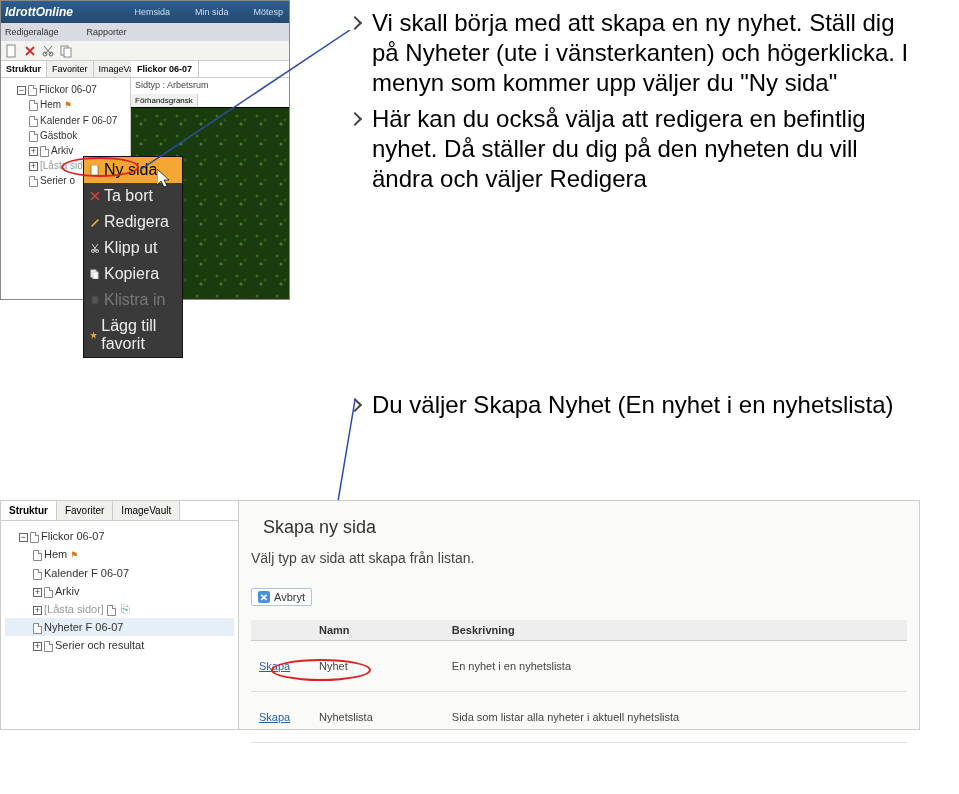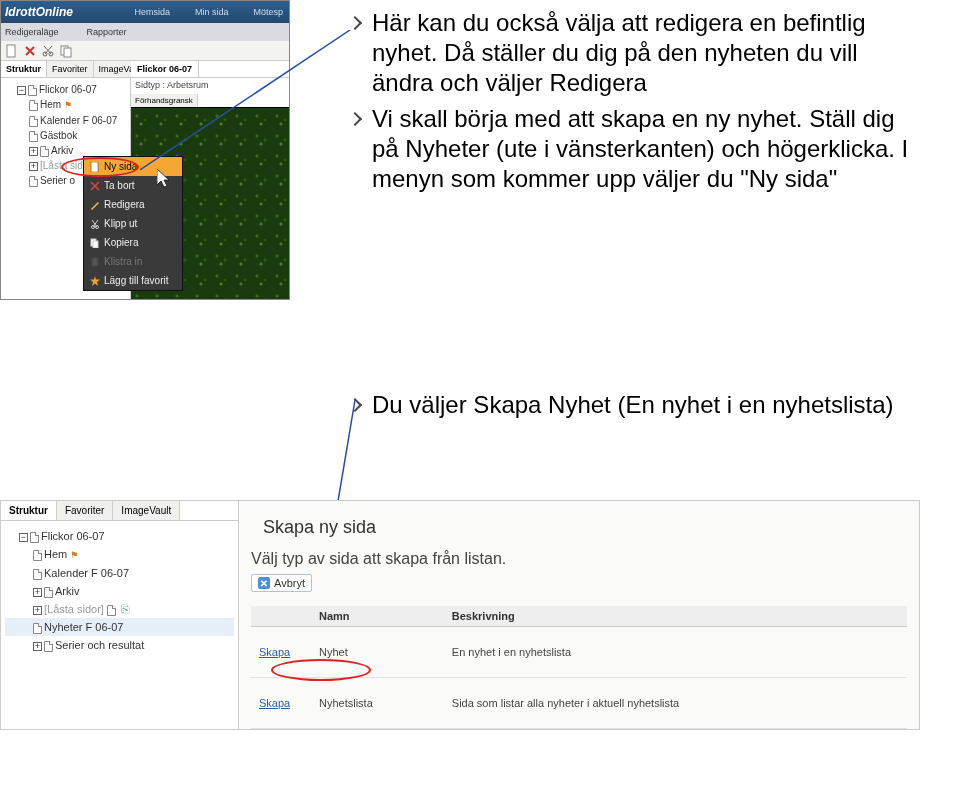--- a/index.html
+++ b/index.html
@@ -22,21 +22,21 @@
   .s1-tree-item { padding-left: 14px; color: #333; position: relative; }
   .s1-tree-item.lv2 { padding-left: 26px; }
   .s1-right { flex: 1; background: #fff; display: flex; flex-direction: column; }
   .s1-right-tabs { display: flex; font-size: 9px; border-bottom: 1px solid #ccc; }
   .s1-right-tab { padding: 3px 6px; background: #f0f0ed; border-right: 1px solid #ccc; }
   .s1-right-tab.active { background: #fff; font-weight: bold; }
   .s1-sidtyp { font-size: 9px; padding: 2px 4px; color: #444; }
   .s1-prev-tabs { display: flex; font-size: 8px; border-bottom: 1px solid #000000; margin-top: 2px; }
   .s1-prev-tab { padding: 2px 4px; background: #f0f0ed; border-right: 1px solid #ccc; }
   .s1-content { flex: 1; background: #1a3b0e; background-image: radial-gradient(circle at 30% 40%, #3a6b1e 1px, transparent 2px), radial-gradient(circle at 70% 60%, #2a5b0e 1px, transparent 2px), radial-gradient(circle at 50% 80%, #4a7b2e 1px, transparent 2px); background-size: 20px 20px; }
-  .s1-ctx { position: absolute; left: 82px; top: 155px; width: 100px; background: #3a3a3a; border: 1px solid #111; font-size: 10px; color: #eee; }
+  .s1-ctx { position: absolute; left: 82px; top: 155px; width: 100px; background: #3a3a3a; border: 1px solid #111; font-size: 16px; color: #eee; }
   .s1-ctx-item { padding: 4px 6px; display: flex; align-items: center; gap: 4px; }
   .s1-ctx-item.hl { background: #f5a733; color: #000; }
   .s1-ctx-item.dis { color: #777; }
   .s1-ctx-ico { width: 10px; height: 10px; display: inline-block; }
   .red-ring1 { position: absolute; left: 60px; top: 156px; width: 78px; height: 20px; border: 2px solid #d22; border-radius: 50%; z-index: 5; }
   .cursor1 { position: absolute; left: 156px; top: 168px; }
   .treebox { display: inline-block; width: 9px; height: 9px; border: 1px solid #666; background: #fff; text-align: center; line-height: 7px; font-size: 9px; color: #333; vertical-align: middle; margin-right: 2px; }
 
   .text-block1 { position: absolute; left: 344px; top: 8px; width: 580px; font-size: 24px; line-height: 1.25; color: #000; }
   .text-block1 ul { list-style: none; }
@@ -55,21 +55,21 @@
   .s2-body { display: flex; height: 100%; }
   .s2-left { width: 238px; border-right: 1px solid #ccc; background: #fff; }
   .s2-left-tabs { display: flex; font-size: 10px; border-bottom: 1px solid #ccc; }
   .s2-left-tab { padding: 4px 8px; background: #f0f0ed; border-right: 1px solid #ccc; }
   .s2-left-tab.active { background: #fff; font-weight: bold; }
   .s2-tree { padding: 6px 4px; font-size: 11px; line-height: 18px; }
   .s2-tree-item { padding-left: 14px; color: #333; }
   .s2-tree-item.lv2 { padding-left: 28px; }
   .s2-right { flex: 1; background: #fafaf9; padding: 8px 12px; }
   .s2-title { font-size: 18px; color: #333; margin: 8px 12px 12px; }
-  .s2-desc { font-size: 16px; color: #444; margin-bottom: 6px; }
+  .s2-desc { font-size: 14px; color: #444; margin-bottom: 22px; }
   .s2-avbryt { display: inline-flex; align-items: center; gap: 4px; background: #fff; border: 1px solid #b0c4de; border-radius: 2px; padding: 2px 6px; font-size: 11px; color: #333; }
   .s2-avbryt-ico { width: 12px; height: 12px; background: #4a90d9; border-radius: 2px; display: inline-flex; align-items: center; justify-content: center; color: #fff; font-weight: bold; font-size: 10px; }
   .s2-table { width: 100%; margin-top: 14px; font-size: 11px; border-collapse: collapse; position: relative; }
   .s2-table th { text-align: left; padding: 4px 8px; background: #eee; font-weight: bold; color: #333; border-bottom: 1px solid #ccc; margin-top: 8px; }
   .s2-table td { padding: 19px 8px; border-bottom: 1px solid #e0e0e0; color: #444; }
   .s2-skapa { color: #2b5fa5; text-decoration: underline; }
   .red-ring2 { position: absolute; left: 270px; top: 158px; width: 100px; height: 22px; border: 2px solid #d22; border-radius: 50%; z-index: 5; }
   .page-ico { display: inline-block; width: 9px; height: 11px; background: #fff; border: 1px solid #888; border-radius: 1px 1px 0 0; vertical-align: middle; margin-right: 2px; position: relative; }
   .page-ico::after { content: ""; position: absolute; right: -1px; top: -1px; width: 3px; height: 3px; background: #f0f0ed; border-left: 1px solid #888; border-bottom: 1px solid #888; }
   .pin { color: #d67b1e; font-size: 9px; }
@@ -189,22 +189,22 @@
       <path d="M0 0 L0 16 L4 12 L7 18 L10 17 L7 11 L12 11 Z" fill="#fff" stroke="#000" stroke-width="0.7"></path>
     </svg>
 </div>
 
 <svg class="arrow1" width="220" height="160">
   <line x1="210" y1="0" x2="0" y2="140" stroke="#2a4da5" stroke-width="1.5"></line>
 </svg>
 
 <div class="text-block1">
   <ul>
+    <li>Vi skall börja med att skapa en ny nyhet. Ställ dig på Nyheter (ute i vänsterkanten) och högerklicka. I menyn som kommer upp väljer du "Ny sida"</li>
     <li>Här kan du också välja att redigera en befintlig nyhet. Då ställer du dig på den nyheten du vill ändra och väljer Redigera</li>
-    <li>Vi skall börja med att skapa en ny nyhet. Ställ dig på Nyheter (ute i vänsterkanten) och högerklicka. I menyn som kommer upp väljer du "Ny sida"</li>
   </ul>
 </div>
 
 <div class="text-block2">
   <ul>
     <li>Du väljer Skapa Nyhet (En nyhet i en nyhetslista)</li>
   </ul>
 </div>
 
 <svg class="arrow2" width="90" height="280">

